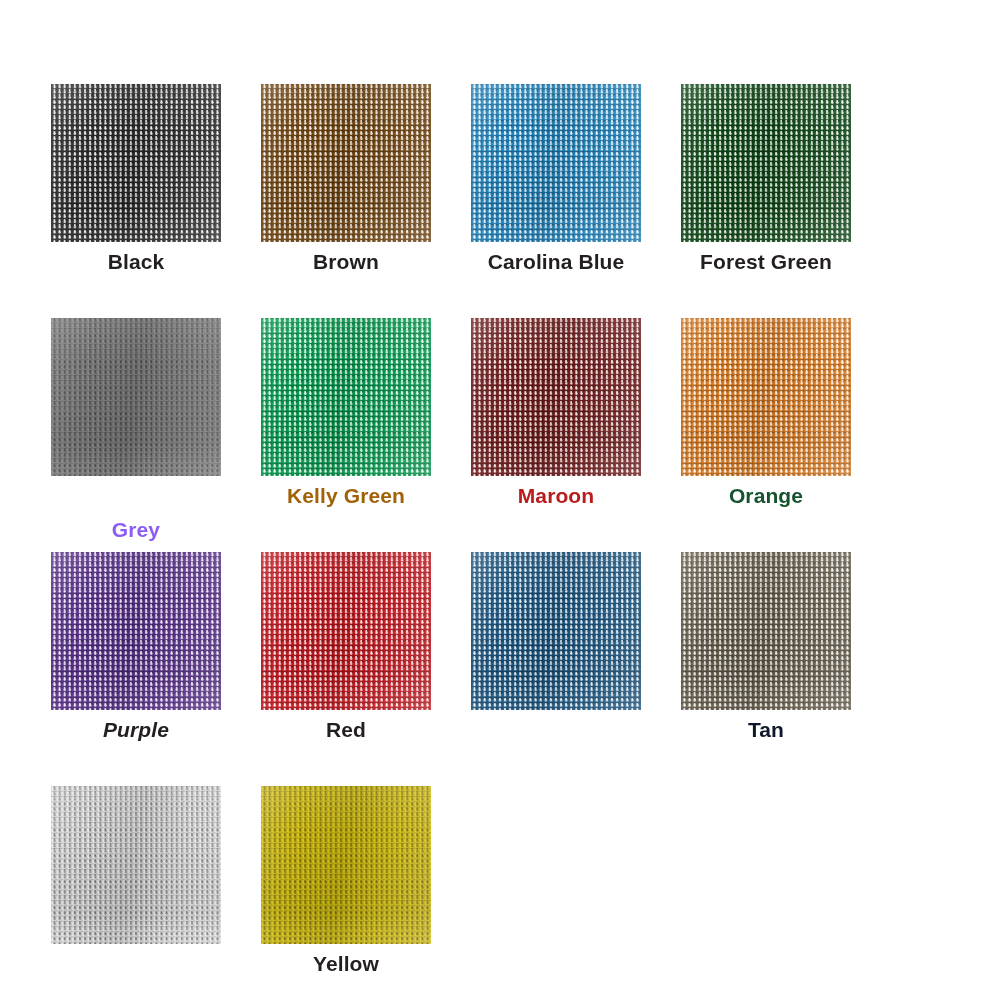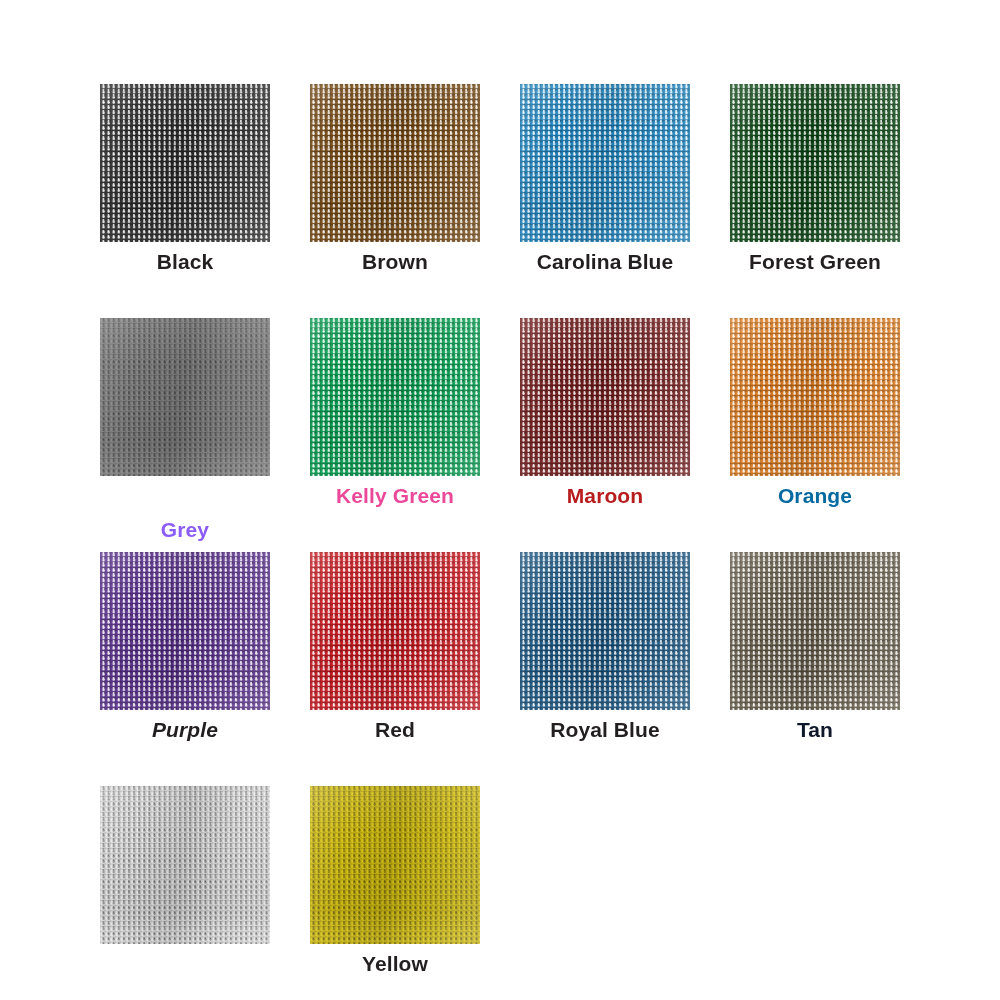--- a/index.html
+++ b/index.html
@@ -13,21 +13,21 @@
     background: #ffffff;
     font-family: "Liberation Sans", "DejaVu Sans", sans-serif;
     overflow: hidden;
   }
 
   #swatch-grid {
     position: relative;
     width: 1000px;
     height: 1000px;
     box-sizing: border-box;
-    padding: 84px 0 0 100px;
+    padding: 84px 0 0 51px;
     display: grid;
     grid-template-columns: repeat(4, 170px);
     grid-template-rows: repeat(4, 158px);
     column-gap: 40px;
     row-gap: 76px;
   }
 
   .swatch-cell {
     position: relative;
     width: 170px;
@@ -218,41 +218,41 @@
       <div class="swatch-label" style="color: #8b5cf6; margin-top: 34px;">Grey</div>
     </div>
     <div class="swatch-cell">
       <div class="swatch-chip" style="background-color: rgb(0, 166, 81);">
         <div class="mesh-warp"></div>
         <div class="mesh-weft"></div>
         <div class="mesh-holes"></div>
         <div class="mesh-holes2"></div>
         <div class="mesh-sheen"></div>
       </div>
-      <div class="swatch-label" style="color: #ec4899;">Kelly Green</div>
+      <div class="swatch-label" style="color: #a16207;">Kelly Green</div>
     </div>
     <div class="swatch-cell">
       <div class="swatch-chip" style="background-color: rgb(123, 28, 28);">
         <div class="mesh-warp"></div>
         <div class="mesh-weft"></div>
         <div class="mesh-holes"></div>
         <div class="mesh-holes2"></div>
         <div class="mesh-sheen"></div>
       </div>
       <div class="swatch-label" style="color: #b91c1c;">Maroon</div>
     </div>
     <div class="swatch-cell">
       <div class="swatch-chip" style="background-color: rgb(232, 128, 29);">
         <div class="mesh-warp"></div>
         <div class="mesh-weft"></div>
         <div class="mesh-holes"></div>
         <div class="mesh-holes2"></div>
         <div class="mesh-sheen"></div>
       </div>
-      <div class="swatch-label" style="color: #0369a1;">Orange</div>
+      <div class="swatch-label" style="color: #14532d;">Orange</div>
     </div>
     <div class="swatch-cell">
       <div class="swatch-chip" style="background-color: rgb(95, 49, 150);">
         <div class="mesh-warp"></div>
         <div class="mesh-weft"></div>
         <div class="mesh-holes"></div>
         <div class="mesh-holes2"></div>
         <div class="mesh-sheen"></div>
       </div>
       <div class="swatch-label" style="color: rgb(35, 31, 32); font-style: italic;">Purple</div>
@@ -268,21 +268,20 @@
       <div class="swatch-label" style="color: rgb(35, 31, 32);">Red</div>
     </div>
     <div class="swatch-cell">
       <div class="swatch-chip" style="background-color: rgb(27, 92, 140);">
         <div class="mesh-warp"></div>
         <div class="mesh-weft"></div>
         <div class="mesh-holes"></div>
         <div class="mesh-holes2"></div>
         <div class="mesh-sheen"></div>
       </div>
-      <div class="swatch-label" style="color: rgb(35, 31, 32);">Royal Blue</div>
     </div>
     <div class="swatch-cell">
       <div class="swatch-chip" style="background-color: rgb(110, 100, 80);">
         <div class="mesh-warp"></div>
         <div class="mesh-weft"></div>
         <div class="mesh-holes"></div>
         <div class="mesh-holes2"></div>
         <div class="mesh-sheen"></div>
       </div>
       <div class="swatch-label" style="color: #0f172a;">Tan</div>

